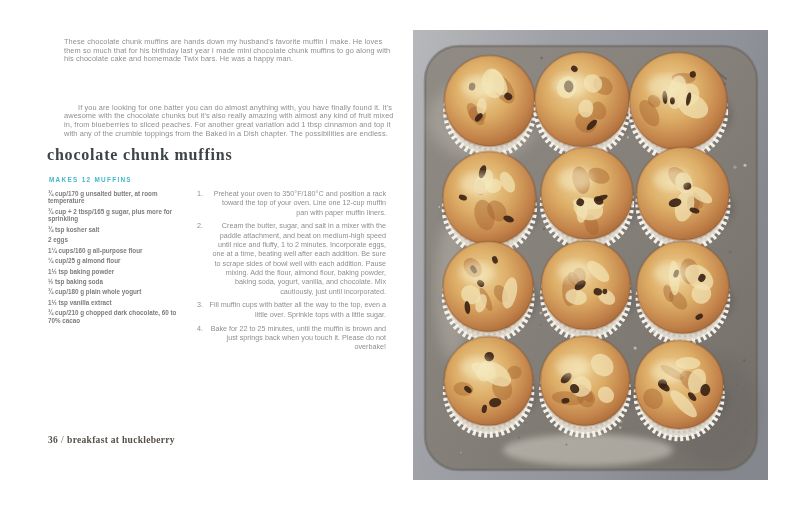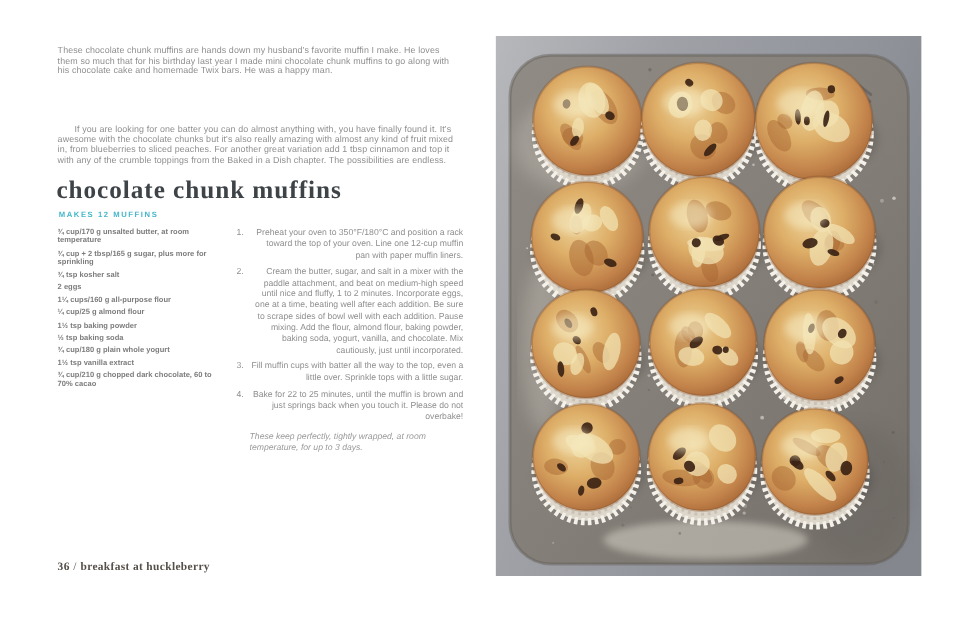--- a/index.html
+++ b/index.html
@@ -1,44 +1,44 @@
 <!DOCTYPE html>
 <html><head>
 <meta charset="utf-8">
 <style>
   html,body{margin:0;padding:0;background:#ffffff;}
   .page{position:relative;width:800px;height:514px;background:#ffffff;overflow:hidden;
         font-family:"Liberation Sans",sans-serif;}
 
   
-  .intro{position:absolute;left:48px;top:38px;width:333px;
+  .intro{position:absolute;left:64px;top:38px;width:333px;
          font-size:7.4px;line-height:8.6px;color:#8f8f8f;letter-spacing:.1px;}
   .intro p{margin:0;}
   .intro p + p{text-indent:14px;margin-top:40px;}
 
   .recipe-title{position:absolute;left:47px;top:146px;margin:0;
-         font-family:"Liberation Serif",serif;font-weight:700;font-size:21px;
+         font-family:"Liberation Serif",serif;font-weight:700;font-size:16px;
          letter-spacing:.8px;color:#3d4347;}
   .yield{position:absolute;left:49px;top:176px;
          font-size:6.4px;font-weight:bold;letter-spacing:1.3px;color:#45b7c9;}
 
   .ingredients{position:absolute;left:48px;top:190px;width:142px;margin:0;padding:0;
          list-style:none;font-size:6.3px;line-height:7.3px;font-weight:bold;color:#7c7c7c;}
   .ingredients li{margin:0 0 3.2px 0;}
 
   .steps-col{position:absolute;left:197px;top:189px;width:189px;}
   .steps{margin:0;padding:0;list-style:none;
          font-size:7.2px;line-height:9.3px;color:#8f8f8f;}
   .steps li{display:flex;margin:0 0 4.6px 0;}
   .step-num{flex:none;width:11px;}
   .step-text{flex:1;text-align:right;}
   .note{margin:7px 0 0 11px;font-size:7.2px;line-height:9.3px;
         font-style:italic;color:#9a9a9a;}
 
-  .footer{position:absolute;left:48px;top:468px;
+  .footer{position:absolute;left:48px;top:435px;
           font-family:"Liberation Serif",serif;font-weight:700;
           font-size:9.5px;color:#554f49;letter-spacing:.3px;}
   .footer .sep{padding:0 3px;font-weight:400;}
 
   
   .photo{position:absolute;left:413px;top:30px;width:355px;height:450px;}
   .photo svg{display:block;}
 </style>
 </head>
 <body>
@@ -85,21 +85,20 @@
         <li>
           <span class="step-num">3.</span>
           <span class="step-text">Fill muffin cups with batter all the way to the top, even a little over. Sprinkle tops with a little sugar.</span>
         </li>
 
         <li>
           <span class="step-num">4.</span>
           <span class="step-text">Bake for 22 to 25 minutes, until the muffin is brown and just springs back when you touch it. Please do not overbake!</span>
         </li>
       </ol>
-    <div class="note">These keep perfectly, tightly wrapped, at room temperature, for up to 3 days.</div>
   </div>
 
   <div class="footer">
     <span>36</span><span class="sep">/</span><span>breakfast at huckleberry</span>
   </div>
 
   <div class="photo">
     <svg id="photoSvg" width="355" height="450" viewBox="0 0 355 450">
       <defs>
         <linearGradient id="bgGrad" x1="0" y1="0" x2="1" y2="0.4">

